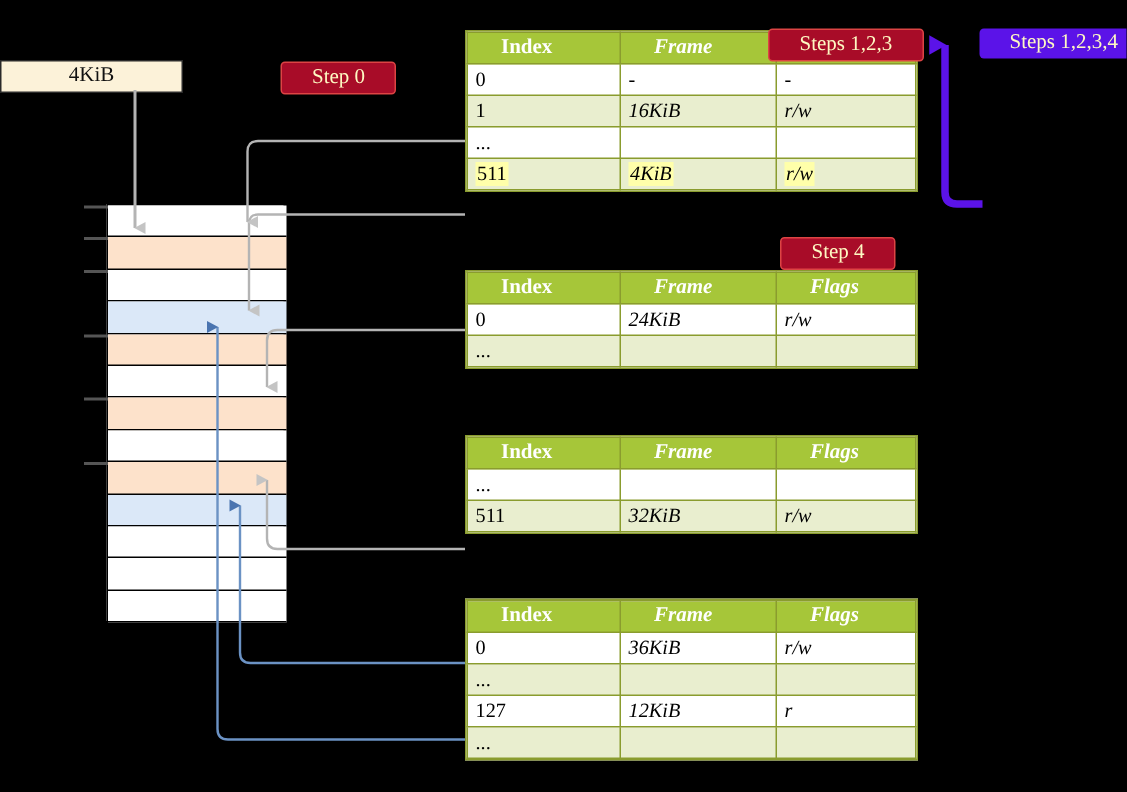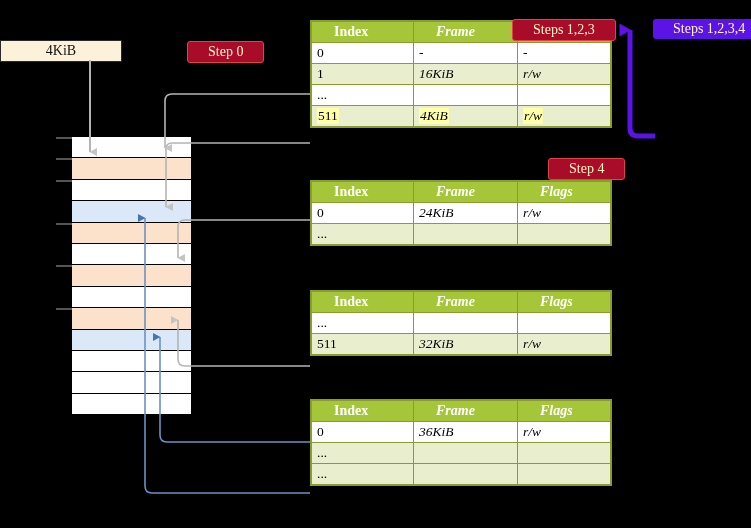--- a/index.html
+++ b/index.html
@@ -174,20 +174,25 @@
         <tr>
           <td class="c-index">0</td>
           <td class="c-frame">36KiB</td>
           <td class="c-flags">r/w</td>
         </tr>
         <tr class="alt">
           <td class="c-index">...</td>
           <td class="c-frame"></td>
           <td class="c-flags"></td>
         </tr>
+        <tr>
+          <td class="c-index">127</td>
+          <td class="c-frame">12KiB</td>
+          <td class="c-flags">r</td>
+        </tr>
         <tr class="alt">
           <td class="c-index">...</td>
           <td class="c-frame"></td>
           <td class="c-flags"></td>
         </tr>
       </tbody>
   </table>
 </div>
 
 <svg class="overlay">
@@ -219,13 +224,13 @@
   <path d="M310,442 L167,442 Q160,442 160,435 L160,337" fill="none" stroke="#6b92c4" stroke-width="1.6" marker-end="url(#ahBlue)"></path>
 
   <path d="M310,493 L152,493 Q145,493 145,486 L145,218" fill="none" stroke="#6b92c4" stroke-width="1.6" marker-end="url(#ahBlue)"></path>
 
   <path d="M655,136 L638,136 Q630,136 630,128 L630,30" fill="none" stroke="#5b13e8" stroke-width="5" marker-end="url(#ahPurple)"></path>
 </svg>
 
 <div class="badge red" style="left:187px;top:41px;"><span>Step 0</span></div>
 <div class="badge red" style="left:512px;top:19px;"><span>Steps 1,2,3</span></div>
 <div class="badge purple" style="left:653px;top:19px;"><span>Steps 1,2,3,4</span></div>
-<div class="badge red" style="left:548px;top:158px;"><span>Step 4</span></div>
+<div class="badge red" style="left:520px;top:158px;"><span>Step 4</span></div>
 
 </body></html>

